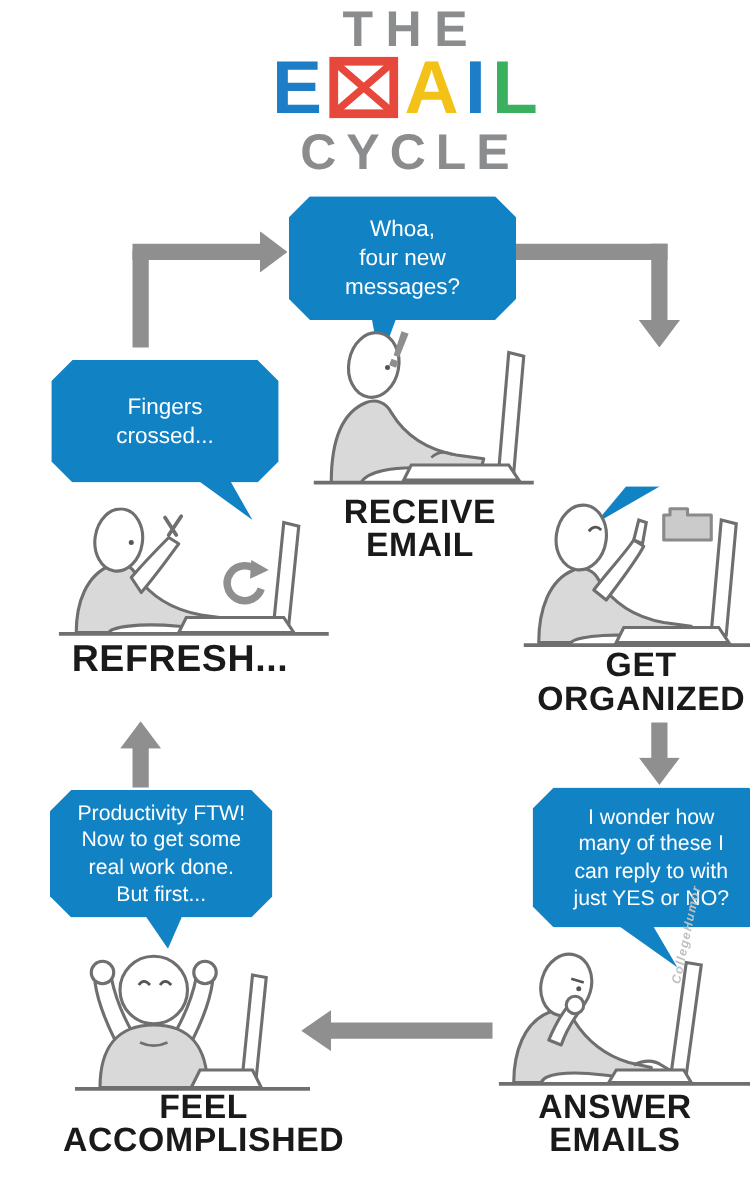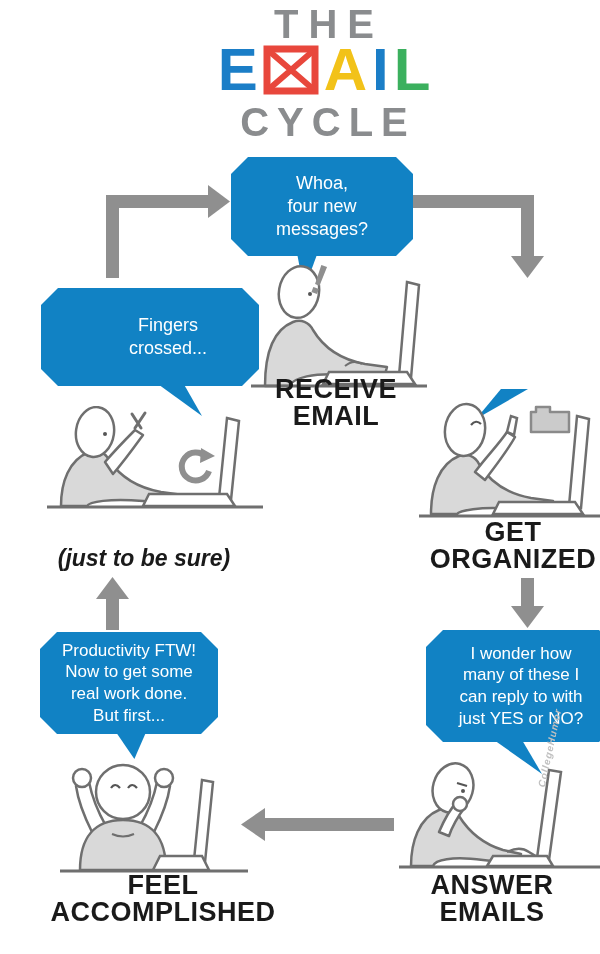--- a/index.html
+++ b/index.html
@@ -16,21 +16,21 @@
   .ltr-l{color:var(--letter-green,#3bb05e);}
   
   .bubble{position:absolute;background:var(--bubble-blue,#1182c4);color:#fff;font-weight:normal;
           display:flex;align-items:center;justify-content:center;text-align:center;
           white-space:pre-line;line-height:1.28;
           clip-path:polygon(17px 0,calc(100% - 17px) 0,100% 17px,100% calc(100% - 17px),
                     calc(100% - 17px) 100%,17px 100%,0 calc(100% - 17px),0 17px);}
   .tail{position:absolute;background:var(--bubble-blue,#1182c4);}
   #bubble-whoa{left:207px;top:157px;width:182px;height:99px;font-size:18px;}
   #tail-whoa{left:258px;top:254px;width:40px;height:36px;clip-path:polygon(38% 0,88% 0,55% 100%);}
-  #bubble-fingers{left:17px;top:288px;width:182px;height:98px;font-size:18px;padding-left:36px;}
+  #bubble-fingers{left:17px;top:288px;width:182px;height:98px;font-size:18px;}
   #tail-fingers{left:130px;top:384px;width:48px;height:32px;clip-path:polygon(8% 0,62% 0,100% 100%);}
   #bubble-tricky{left:406px;top:286px;width:188px;height:105px;font-size:16px;}
   #tail-tricky{left:452px;top:389px;width:52px;height:30px;clip-path:polygon(48% 0,100% 0,0 100%);}
   #bubble-wonder{left:402px;top:630px;width:190px;height:112px;font-size:17px;}
   #tail-wonder{left:468px;top:740px;width:50px;height:34px;clip-path:polygon(4% 0,60% 0,100% 100%);}
   #bubble-productivity{left:16px;top:632px;width:178px;height:102px;font-size:17px;}
   #tail-productivity{left:86px;top:732px;width:42px;height:27px;clip-path:polygon(14% 0,86% 0,58% 100%);}
   
   .seg{position:absolute;background:var(--arrow-gray,#8f8f8f);}
   .head{position:absolute;background:var(--arrow-gray,#8f8f8f);}
@@ -42,21 +42,21 @@
   #a2-head{left:487px;top:256px;width:33px;height:22px;clip-path:polygon(0 0,100% 0,50% 100%);}
   #a3-v{left:497px;top:578px;width:13px;height:30px;}
   #a3-head{left:487px;top:606px;width:33px;height:22px;clip-path:polygon(0 0,100% 0,50% 100%);}
   #a4-h{left:240px;top:818px;width:130px;height:13px;}
   #a4-head{left:217px;top:808px;width:24px;height:33px;clip-path:polygon(100% 0,0 50%,100% 100%);}
   #a5-v{left:82px;top:597px;width:13px;height:33px;}
   #a5-head{left:72px;top:577px;width:33px;height:22px;clip-path:polygon(50% 0,100% 100%,0 100%);}
   
   .stage-label{position:absolute;color:var(--label-black,#1a1a1a);font-weight:bold;text-align:center;
                font-size:27px;line-height:1.0;white-space:pre-line;letter-spacing:0.5px;}
-  #label-receive{left:212px;top:376px;width:200px;}
+  #label-receive{left:212px;top:396px;width:200px;}
   #label-organized{left:389px;top:519px;width:200px;text-align:center;}
   #label-answer{left:368px;top:872px;width:200px;}
   #label-accomplished{left:9px;top:872px;width:260px;}
   #label-refresh{left:20px;top:513px;width:200px;font-size:30px;}
   #label-refresh-sub{position:absolute;left:10px;top:545px;width:220px;color:var(--label-black,#1a1a1a);
                      font-weight:bold;font-style:italic;font-size:23px;text-align:center;}
   
   .fig{position:absolute;}
   #fig-receive{left:225px;top:260px;width:180px;height:130px;}
   #excl-mark{position:absolute;left:288px;top:256px;font-size:42px;font-weight:bold;
@@ -210,15 +210,15 @@
       <polygon points="102,88 180,88 188,100 96,100" fill="#fff" stroke="#6f6f6f" stroke-width="2.5"></polygon>
       <line x1="0" y1="101" x2="216" y2="101" stroke="#6f6f6f" stroke-width="3"></line>
     </svg>
   </div>
   <div id="refresh-icon">
     <svg width="42" height="42" viewBox="0 0 42 42">
       <path d="M32,10 A14,14 0 1 0 35,24" fill="none" stroke="#8f8f8f" stroke-width="6"></path>
       <polygon points="27,1 41,9 26,16" fill="#8f8f8f"></polygon>
     </svg>
   </div>
-  <div id="label-refresh-sub">(just to be sure)</div>
+  <div class="stage-label" id="label-refresh">REFRESH...</div>
 
 </div>
 
 </body></html>

